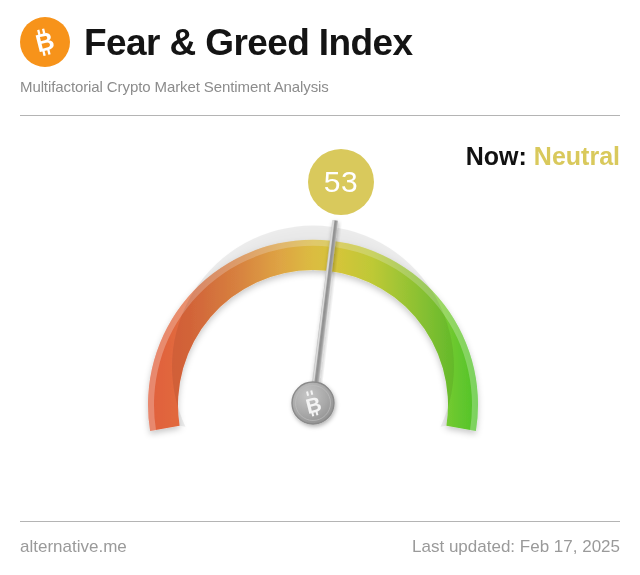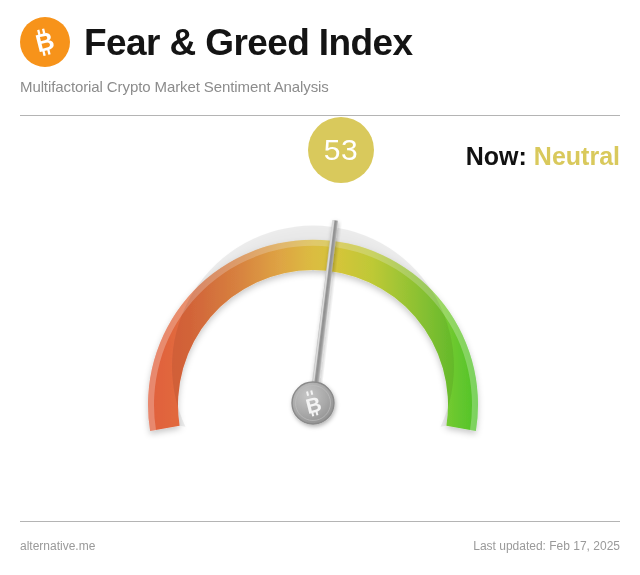--- a/index.html
+++ b/index.html
@@ -104,21 +104,21 @@
     position: absolute;
     left: 0;
     top: 0;
     display: block;
   }
 
   
   .value-bubble {
     position: absolute;
     left: 308px;
-    top: 117px;
+    top: 149px;
     width: 66px;
     height: 66px;
     border-radius: 50%;
     background: #d9c95c;
     display: flex;
     align-items: center;
     justify-content: center;
   }
   .value-bubble .value-text {
     color: #ffffff;
@@ -130,21 +130,21 @@
   
   .footer {
     position: absolute;
     left: 20px;
     top: 533px;
     width: 600px;
     height: 26px;
     display: flex;
     align-items: center;
     justify-content: space-between;
-    font-size: 12px;
+    font-size: 17px;
     color: #9a9a9a;
     line-height: 1;
   }
 </style>
 </head>
 <body>
 
 <div class="page">
 
   <div class="header">

